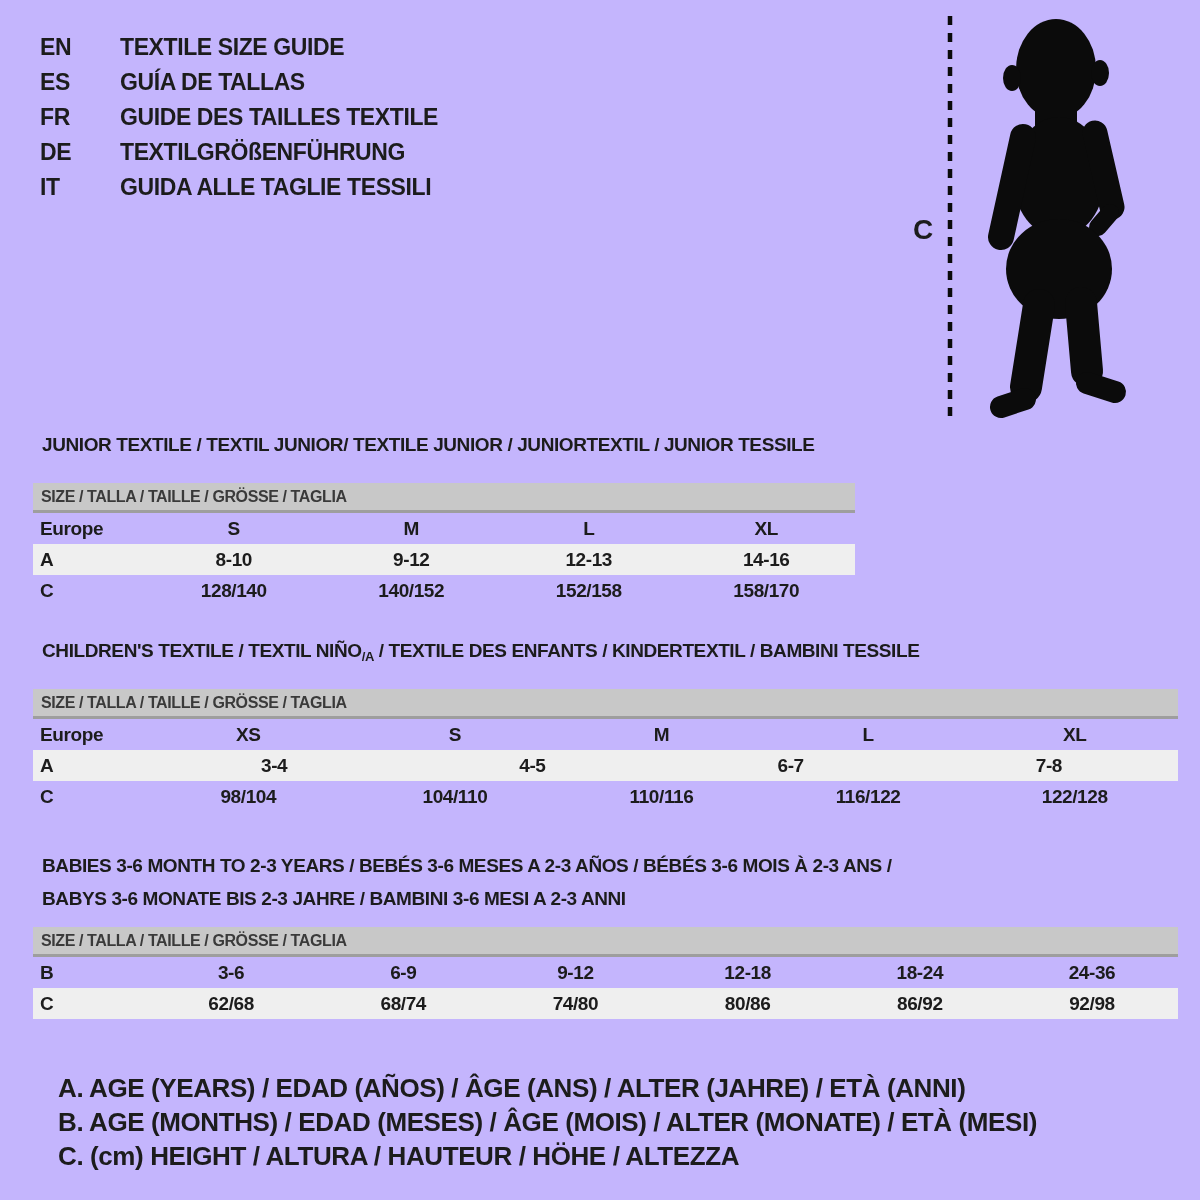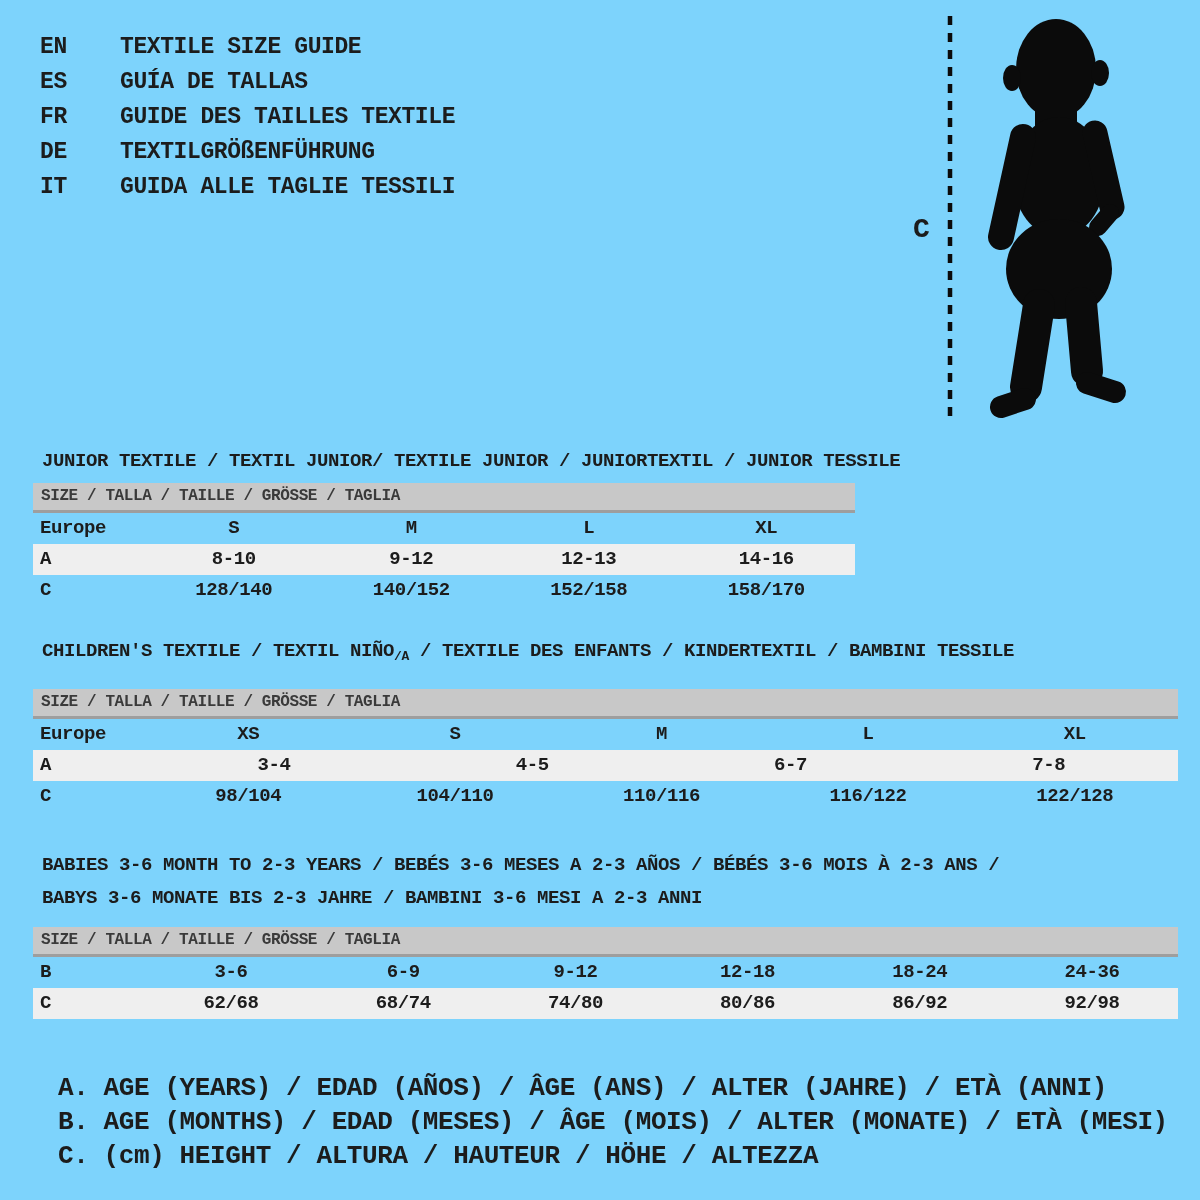--- a/index.html
+++ b/index.html
@@ -1,18 +1,18 @@
 <!DOCTYPE html>
 <html style="--band: #c8c8c8; --band_edge: #9e9e9e; --band_text: #3a3a3a; --row_alt: #efefef; --silhouette: #0b0b0b;"><head>
 <meta charset="utf-8">
 <style>
   html,body{margin:0;padding:0;background:#ffffff;}
   .page{
-    position:relative;width:1200px;height:1200px;background:#7dd3fc;
-    font-family:Liberation Mono, monospace;font-weight:bold;color:#1c1c1c;
+    position:relative;width:1200px;height:1200px;background:#c4b5fd;
+    font-family:Liberation Sans, sans-serif;font-weight:bold;color:#1c1c1c;
     overflow:hidden;letter-spacing:-0.4px;
   }
   
   .lang-block{position:absolute;left:40px;top:30px;}
   .lang-row{display:flex;height:35px;line-height:35px;font-size:23px;}
   .lang-code{width:80px;}
   .lang-label{white-space:nowrap;}
   
   .figure{position:absolute;left:930px;top:10px;width:220px;height:412px;}
   .measure-label{position:absolute;left:913px;top:214px;font-size:28px;}
@@ -87,21 +87,21 @@
       <ellipse cx="94" cy="254" rx="53" ry="50" stroke="none"></ellipse>
 
       <line x1="74" y1="290" x2="61" y2="372" stroke-width="32" stroke-linecap="round"></line>
       <line x1="116" y1="288" x2="122" y2="356" stroke-width="32" stroke-linecap="round"></line>
 
       <line x1="60" y1="384" x2="36" y2="392" stroke-width="22" stroke-linecap="round"></line>
       <line x1="122" y1="368" x2="150" y2="377" stroke-width="22" stroke-linecap="round"></line>
     </g>
   </svg>
 
-  <div class="section-title" style="top:434px;margin-top:16px;">JUNIOR TEXTILE / TEXTIL JUNIOR/ TEXTILE JUNIOR / JUNIORTEXTIL / JUNIOR TESSILE</div>
+  <div class="section-title" style="top:434px;">JUNIOR TEXTILE / TEXTIL JUNIOR/ TEXTILE JUNIOR / JUNIORTEXTIL / JUNIOR TESSILE</div>
   <div class="tbl" style="top:483px;width:822px;">
     <div class="band">
       <span>SIZE / TALLA / TAILLE / GRÖSSE / TAGLIA</span>
     </div>
     <div class="trow">
       <span class="label-cell">Europe</span>
       <span class="cell">S</span>
       <span class="cell">M</span>
       <span class="cell">L</span>
       <span class="cell">XL</span>

